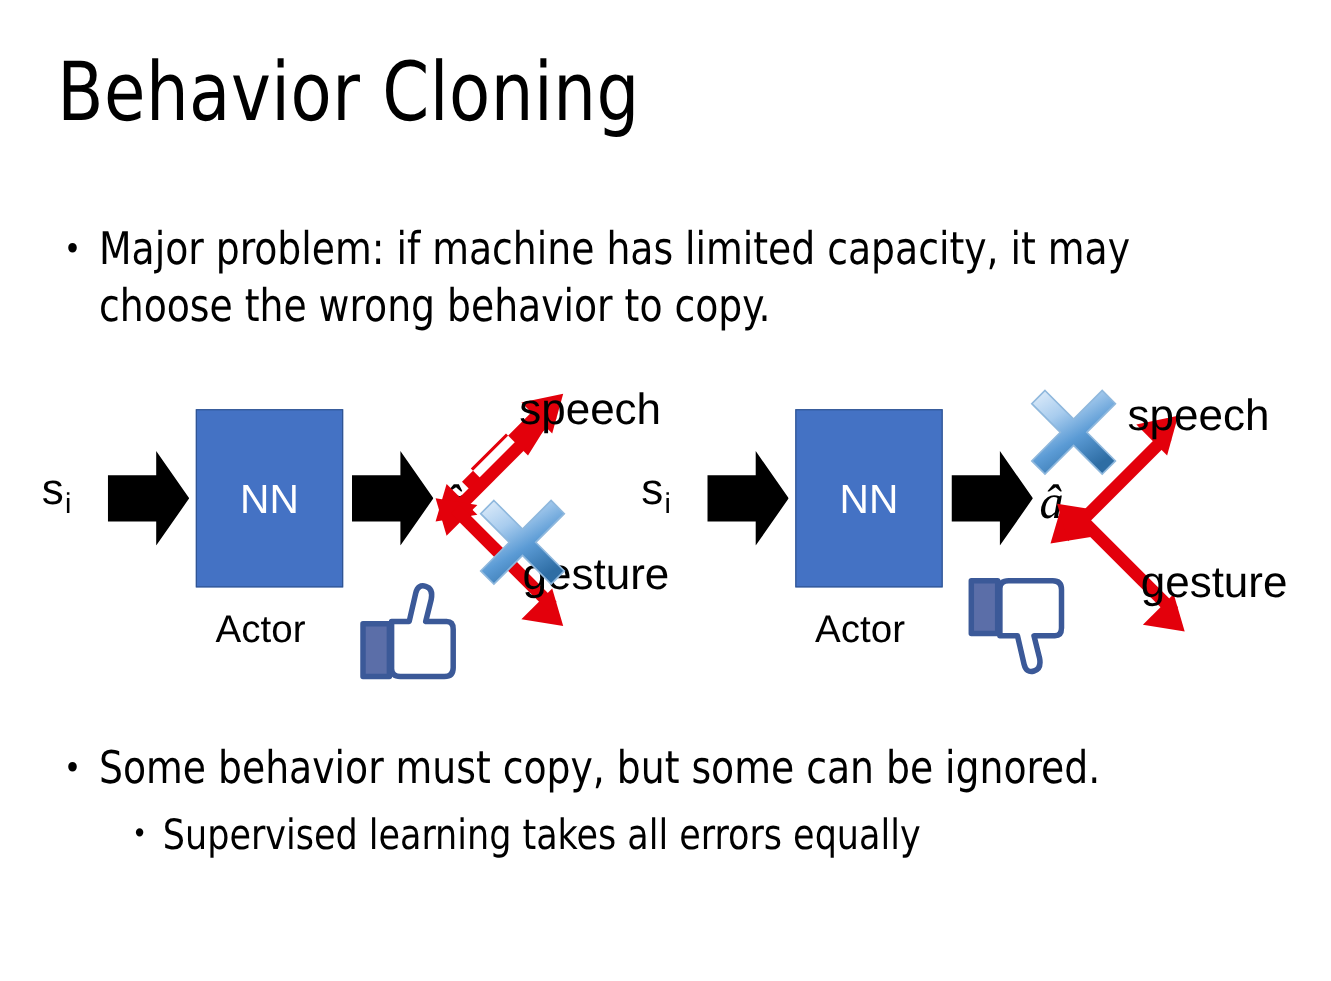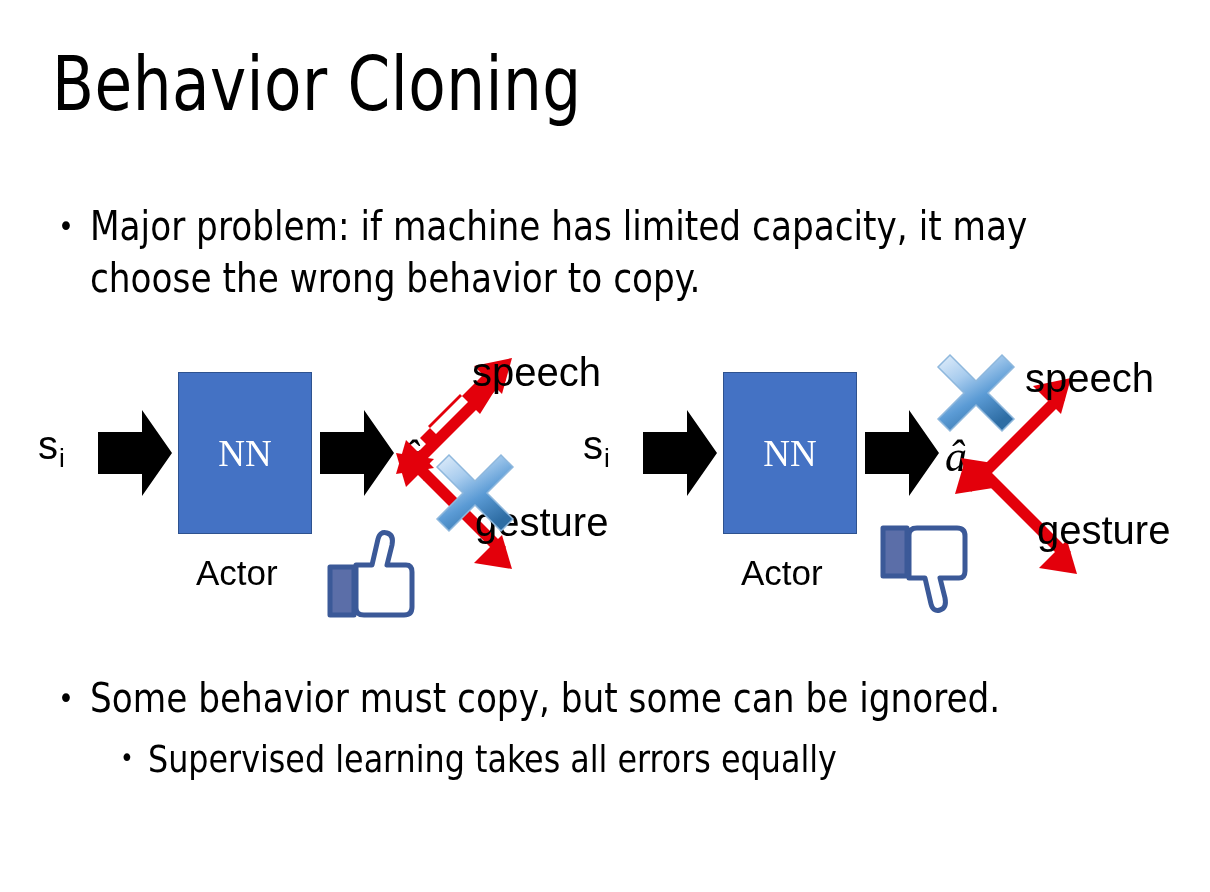--- a/index.html
+++ b/index.html
@@ -120,21 +120,21 @@
     height: 162px;
     background: #4472C4;
     border: 1px solid #2E528F;
     box-sizing: border-box;
     display: flex;
     align-items: center;
     justify-content: center;
   }
   .nn-label {
     color: #ffffff;
-    font-family: Liberation Serif, serif;
+    font-family: Liberation Sans, sans-serif;
     font-size: 37px;
     line-height: 1;
   }
   .actor-label {
     position: absolute;
     font-family: "Liberation Sans", sans-serif;
     font-size: 35px;
     color: #000000;
     line-height: 1;
     white-space: nowrap;

